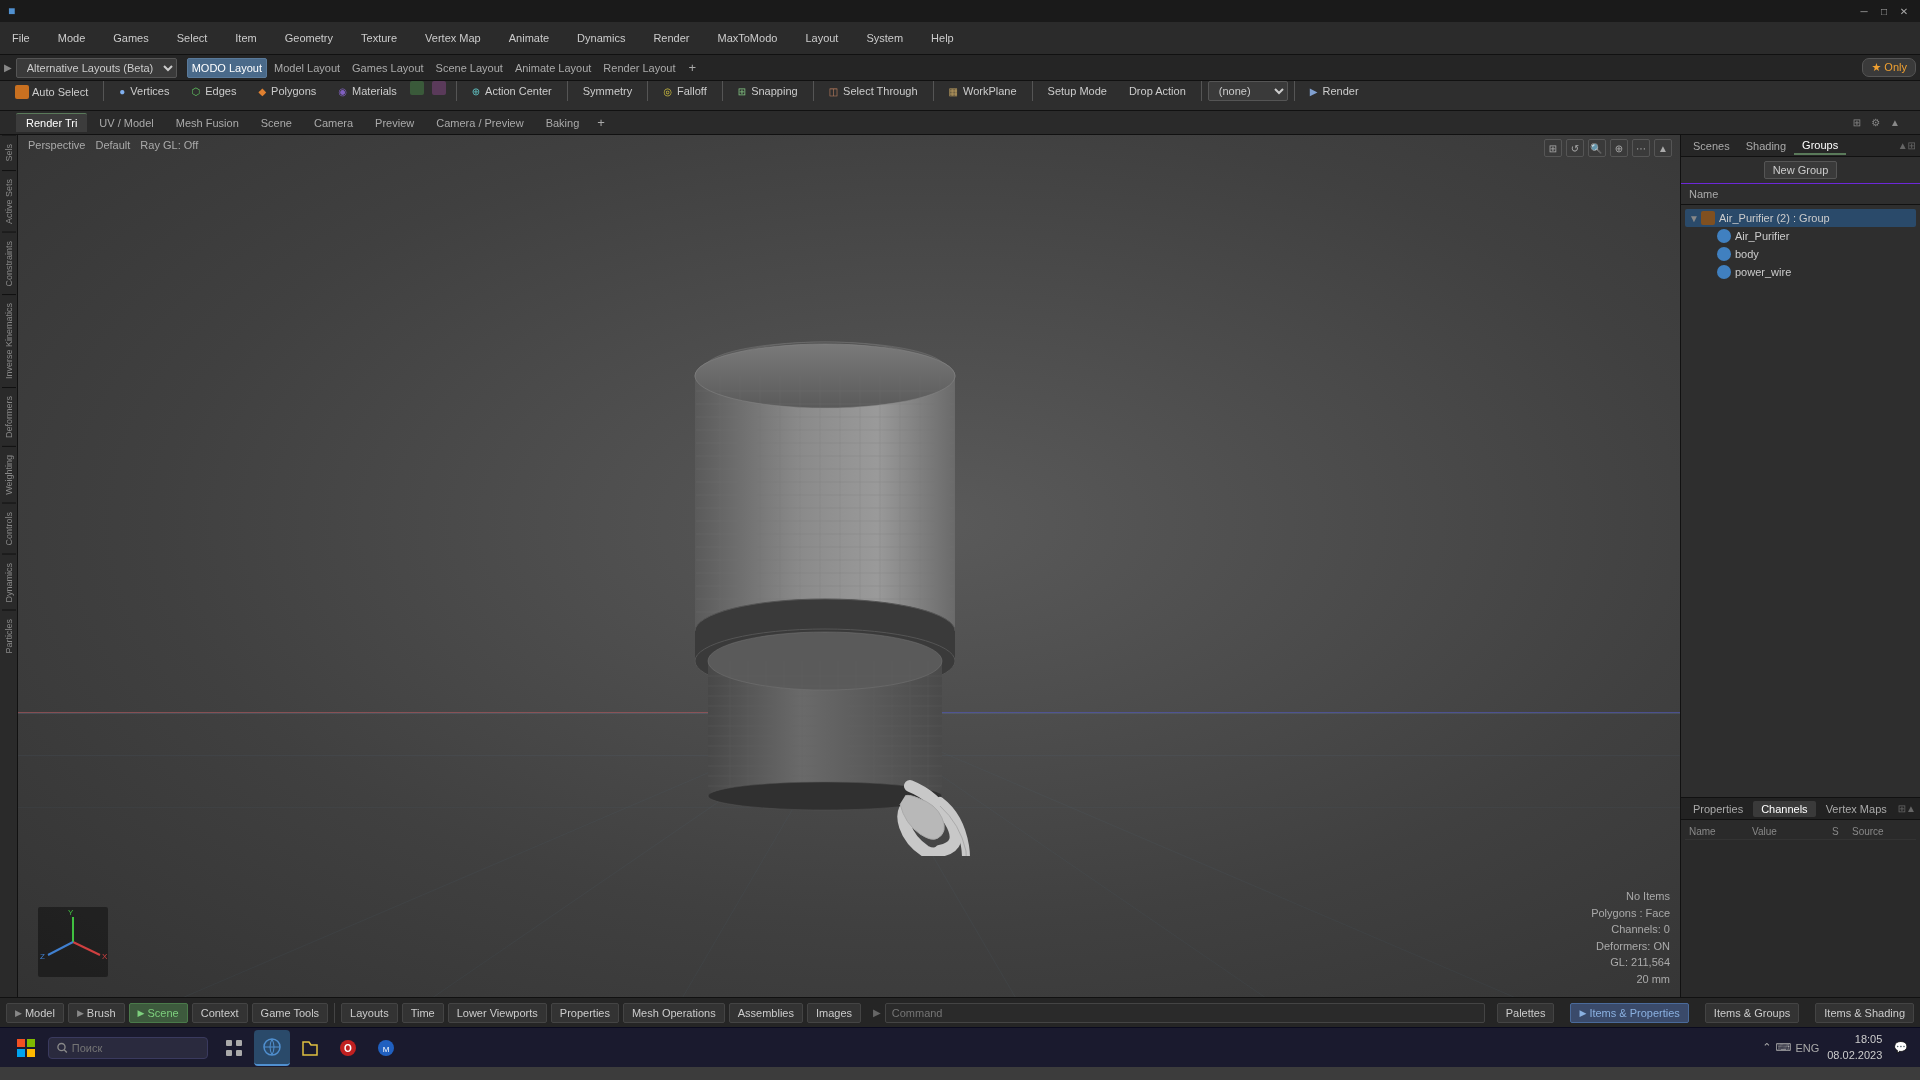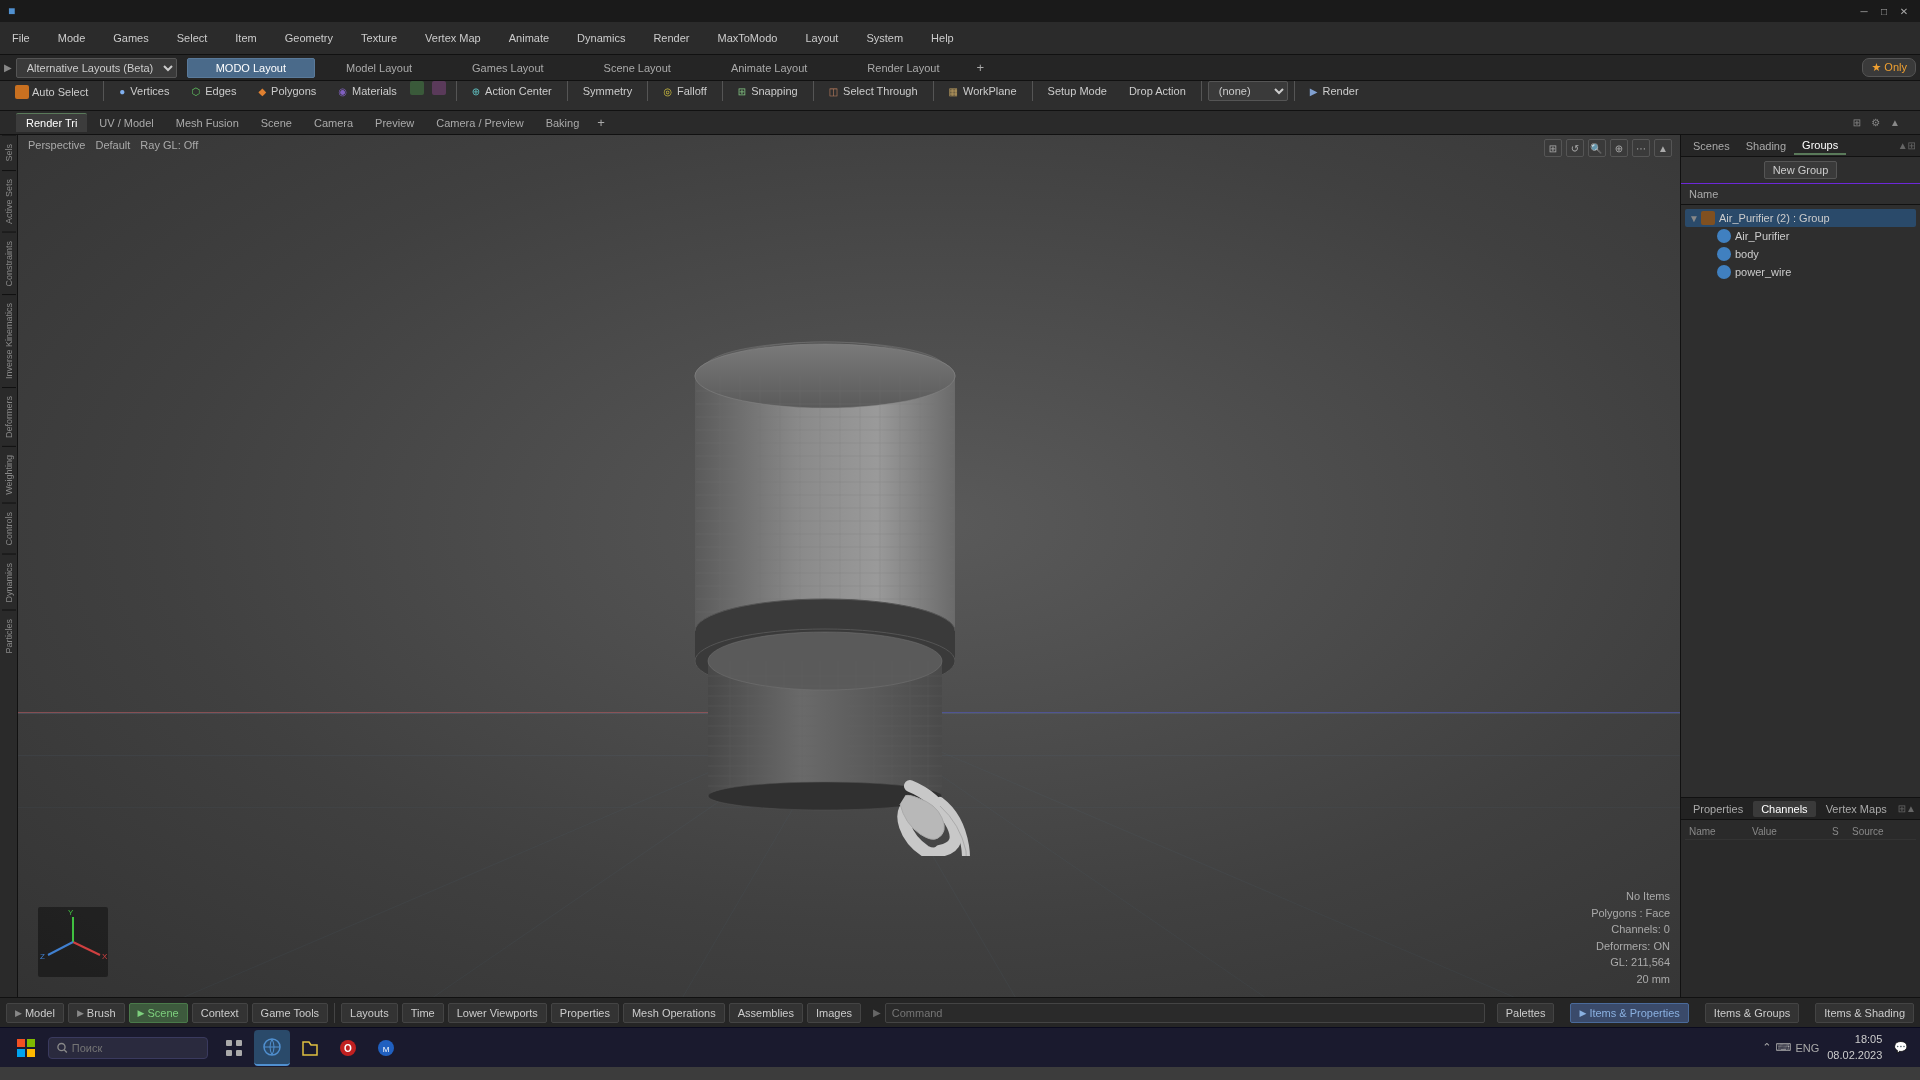--- a/index.html
+++ b/index.html
@@ -21,21 +21,21 @@
     }
     .menu-item { padding: 2px 8px; cursor: pointer; color: #ccc; font-size: 11px; border-radius: 2px; }
 
     
     #layouts-bar {
       width: 100%; height: 26px; background: #252525; display: flex; align-items: center;
       padding: 0 4px; border-bottom: 1px solid #111; gap: 2px;
     }
     .layout-left { display: flex; align-items: center; gap: 4px; margin-right: 8px; }
     .layout-dropdown { background: #3a3a3a; border: 1px solid #555; color: #ccc; padding: 2px 6px; font-size: 11px; border-radius: 2px; cursor: pointer; }
-    .layout-tab { padding: 3px 28px; font-size: 11px; color: #aaa; cursor: pointer; border-radius: 2px; border: 1px solid transparent; }
+    .layout-tab { padding: 3px 4px; font-size: 11px; color: #aaa; cursor: pointer; border-radius: 2px; border: 1px solid transparent; }
     .layout-tab.active { background: #4a6a8a; color: #fff; border-color: #5a7a9a; }
     .layout-add { padding: 2px 6px; font-size: 13px; color: #aaa; cursor: pointer; }
     .layouts-right { margin-left: auto; display: flex; align-items: center; gap: 4px; }
     .only-btn { background: #3a3a3a; border: 1px solid #555; color: #f0a030; padding: 2px 8px; font-size: 11px; border-radius: 7px; cursor: pointer; }
 
     
     #toolbar {
       width: 100%; height: 30px; background: #2e2e2e; display: flex; align-items: flex-start;
       padding: 0 6px; gap: 4px; border-bottom: 1px solid #111;
     }

